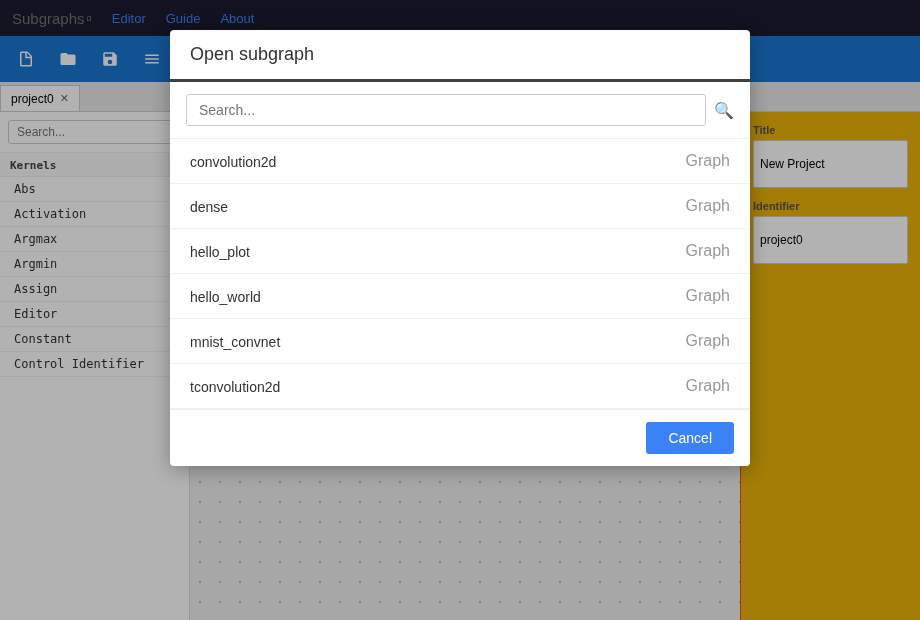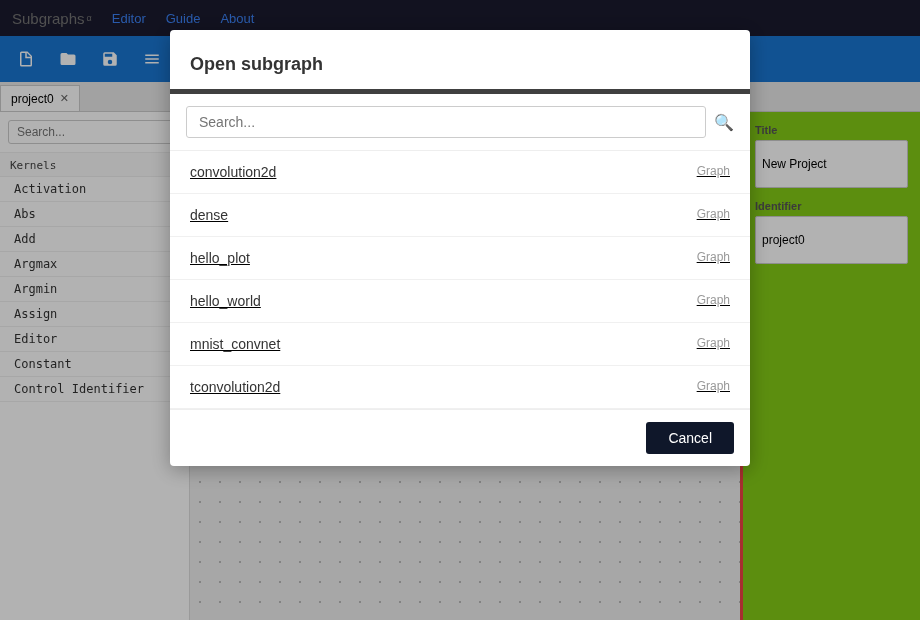--- a/index.html
+++ b/index.html
@@ -110,21 +110,21 @@
       outline: none;
     }
     .sidebar-search-icon {
       color: #888;
       font-size: 13px;
       cursor: pointer;
     }
     .sidebar-section-label {
       padding: 6px 10px 4px;
       font-size: 11px;
-      font-weight: 400;
+      font-weight: 700;
       color: #444;
       background: #f9f9f9;
       border-bottom: 1px solid #eee;
       font-family: monospace;
     }
     .sidebar-list {
       overflow-y: auto;
       flex: 1;
     }
     .sidebar-item {
@@ -146,22 +146,22 @@
     .canvas-dots {
       position: absolute;
       inset: 0;
       background-image: radial-gradient(circle, #bbb 1px, transparent 1px);
       background-size: 20px 20px;
     }
 
     
     .right-panel {
       width: 180px;
-      background: #84cc16;
-      border-left: 3px solid #ef4444;
+      background: #eab308;
+      border-left: 1px solid #ef4444;
       padding: 12px;
     }
     .right-panel-label {
       font-size: 11px;
       color: #555;
       margin-bottom: 4px;
       font-weight: 600;
     }
     .right-panel-input {
       width: 100%;
@@ -185,25 +185,25 @@
       z-index: 100;
     }
     .modal {
       background: #fff;
       width: 580px;
       border-radius: 4px;
       box-shadow: 0 4px 20px rgba(0,0,0,0.3);
       overflow: hidden;
     }
     .modal-header {
-      padding: 24px 20px 14px;
+      padding: 14px 20px 14px;
       font-size: 18px;
-      font-weight: 700;
+      font-weight: 400;
       color: #333;
-      border-bottom: 5px solid #404040;
+      border-bottom: 3px solid #404040;
     }
     .modal-search {
       padding: 12px 16px;
       display: flex;
       align-items: center;
       border-bottom: 1px solid #eee;
     }
     .modal-search input {
       flex: 1;
       border: 1px solid #ccc;
@@ -217,43 +217,42 @@
       font-size: 16px;
       color: #555;
       cursor: pointer;
     }
     .modal-list {
       max-height: 300px;
       overflow-y: auto;
     }
     .modal-list-item {
       display: flex;
-      align-items: flex-start;
+      align-items: flex-end;
       justify-content: space-between;
       padding: 13px 20px;
       border-bottom: 1px solid #f0f0f0;
       cursor: pointer;
-      text-decoration: underline;
     }
     .modal-list-item-name {
       font-size: 14px;
       color: #333;
     }
     .modal-list-item-type {
-      font-size: 12px;
+      font-size: 16px;
       color: #999;
     }
     .modal-footer {
       padding: 12px 16px;
       display: flex;
       justify-content: flex-end;
       border-top: 1px solid #eee;
     }
     .modal-cancel-btn {
-      background: #0f172a;
+      background: #3b82f6;
       color: #fff;
       border: none;
       padding: 8px 22px;
       font-size: 14px;
       border-radius: 3px;
       cursor: pointer;
     }
   </style>
 </head>
 <body>
@@ -300,23 +299,22 @@
 
 <div class="main-layout">
 
   <div class="sidebar">
     <div class="sidebar-search">
       <input type="text" placeholder="Search..." style="">
       <span class="sidebar-search-icon">🔍</span>
     </div>
     <div class="sidebar-section-label">Kernels</div>
     <div class="sidebar-list" id="sidebar-list">
+        <div class="sidebar-item">Abs</div>
         <div class="sidebar-item">Activation</div>
-        <div class="sidebar-item">Abs</div>
-        <div class="sidebar-item">Add</div>
         <div class="sidebar-item">Argmax</div>
         <div class="sidebar-item">Argmin</div>
         <div class="sidebar-item">Assign</div>
         <div class="sidebar-item">Editor</div>
         <div class="sidebar-item">Constant</div>
         <div class="sidebar-item">Control Identifier</div>
       </div>
   </div>
 
   <div class="canvas-area">

